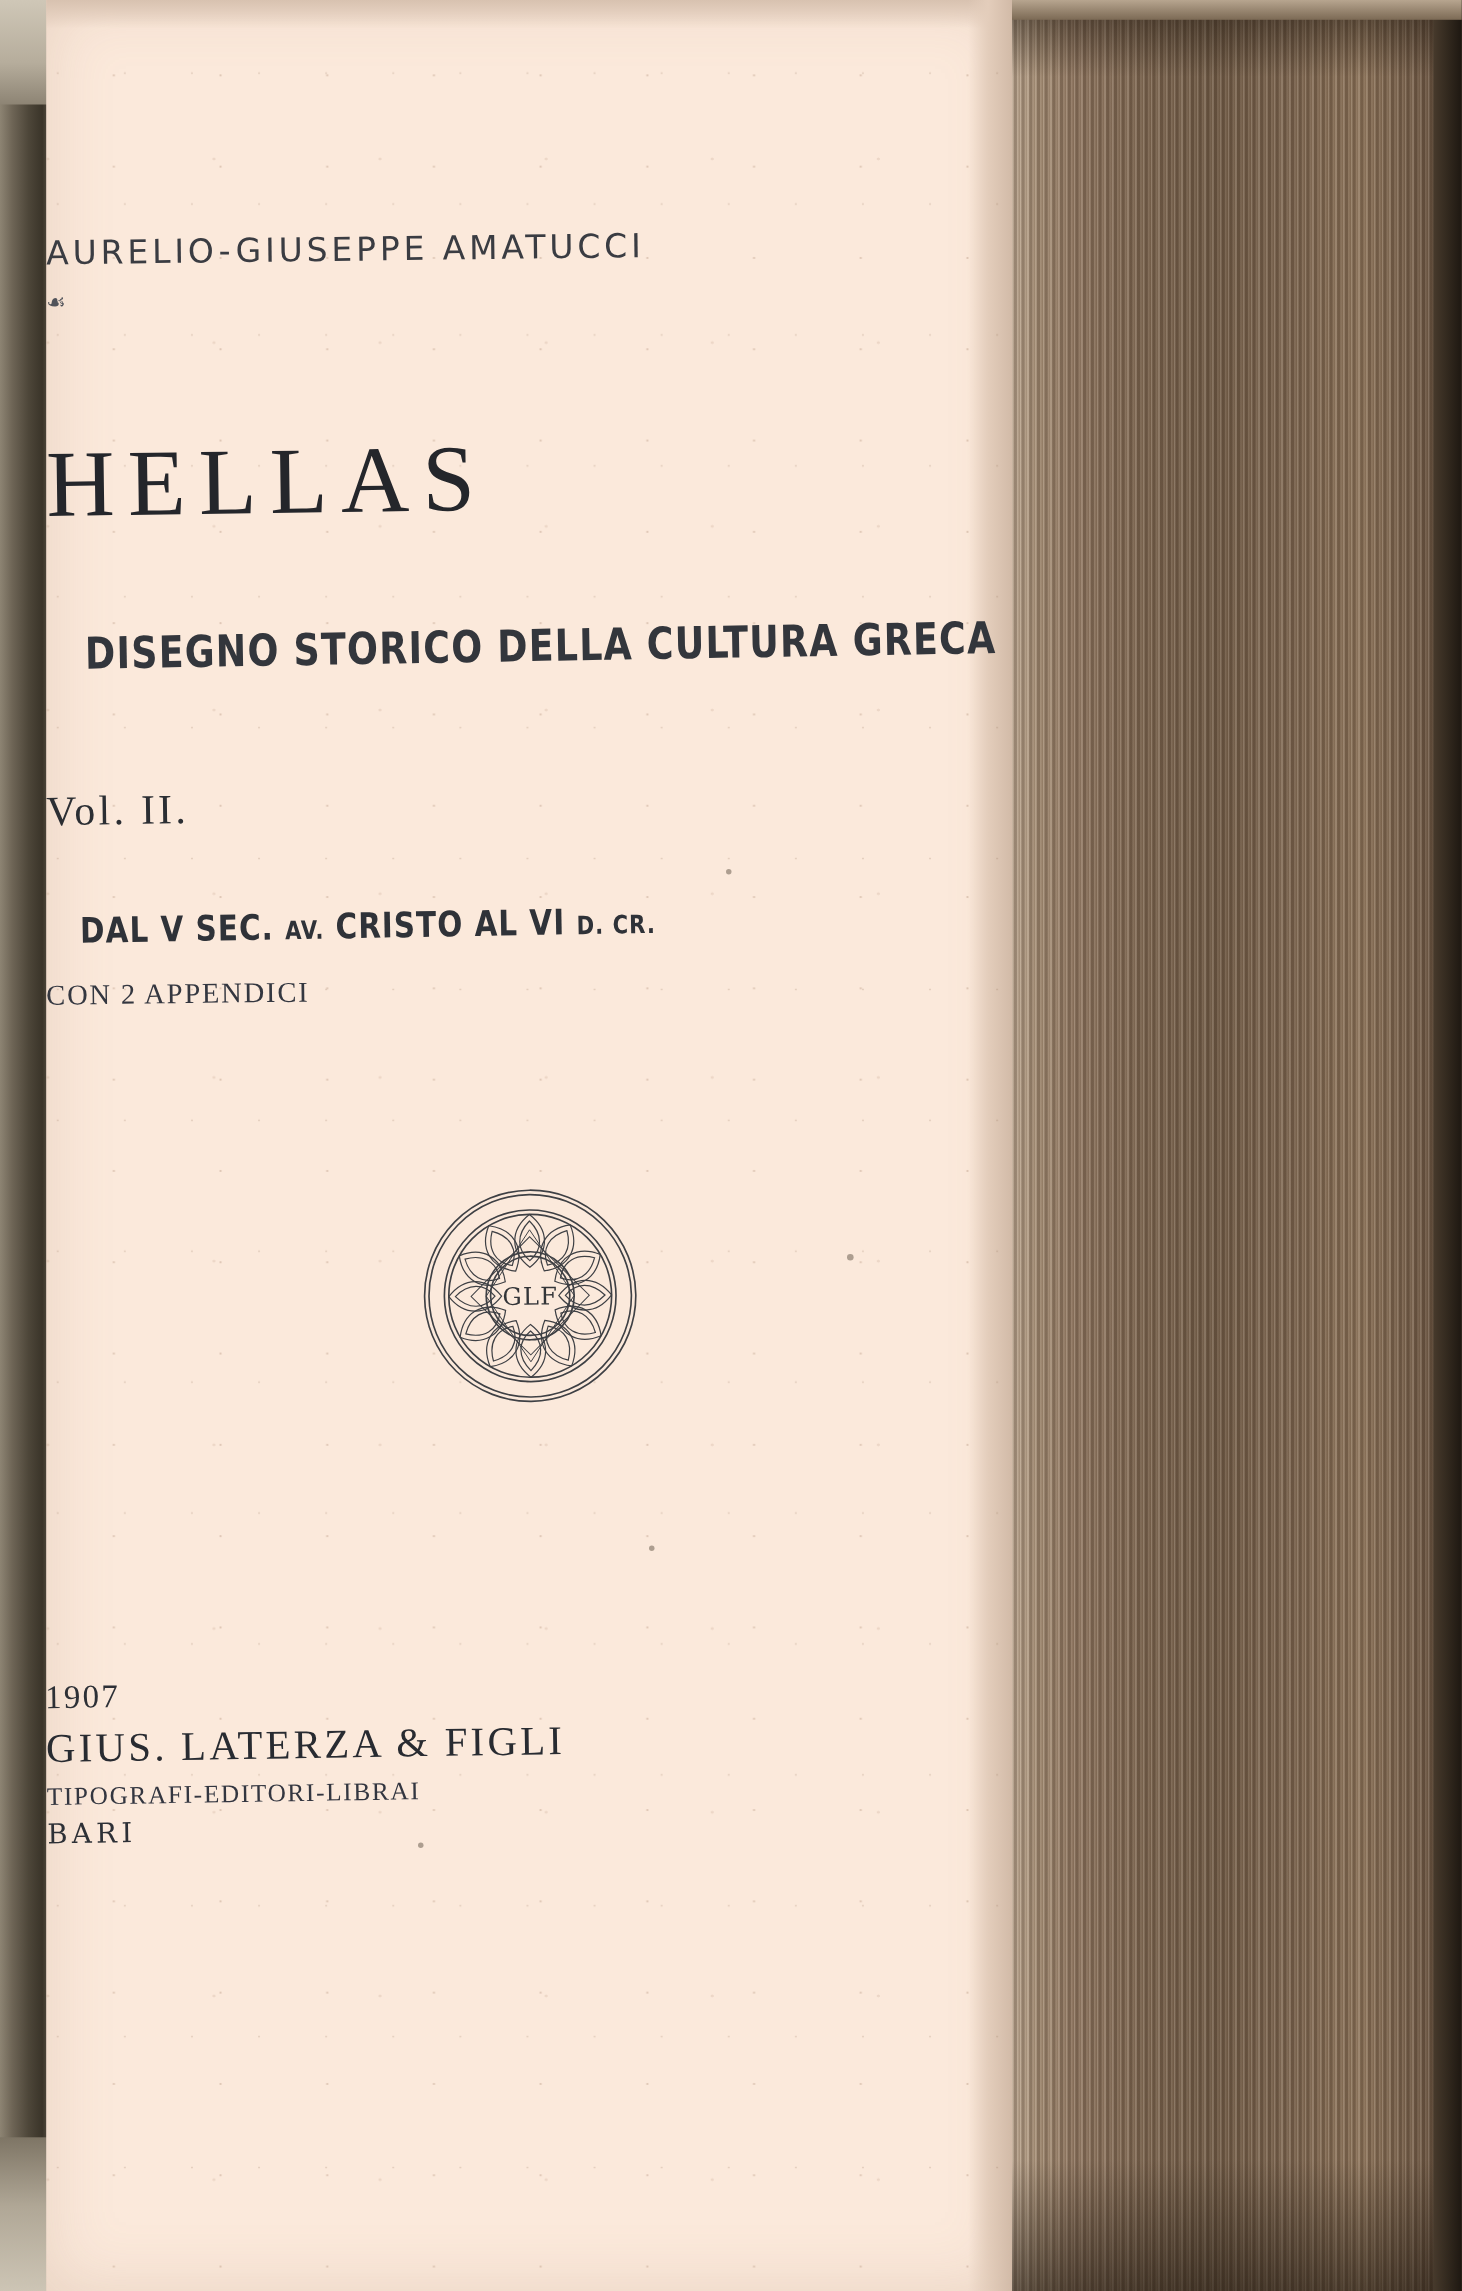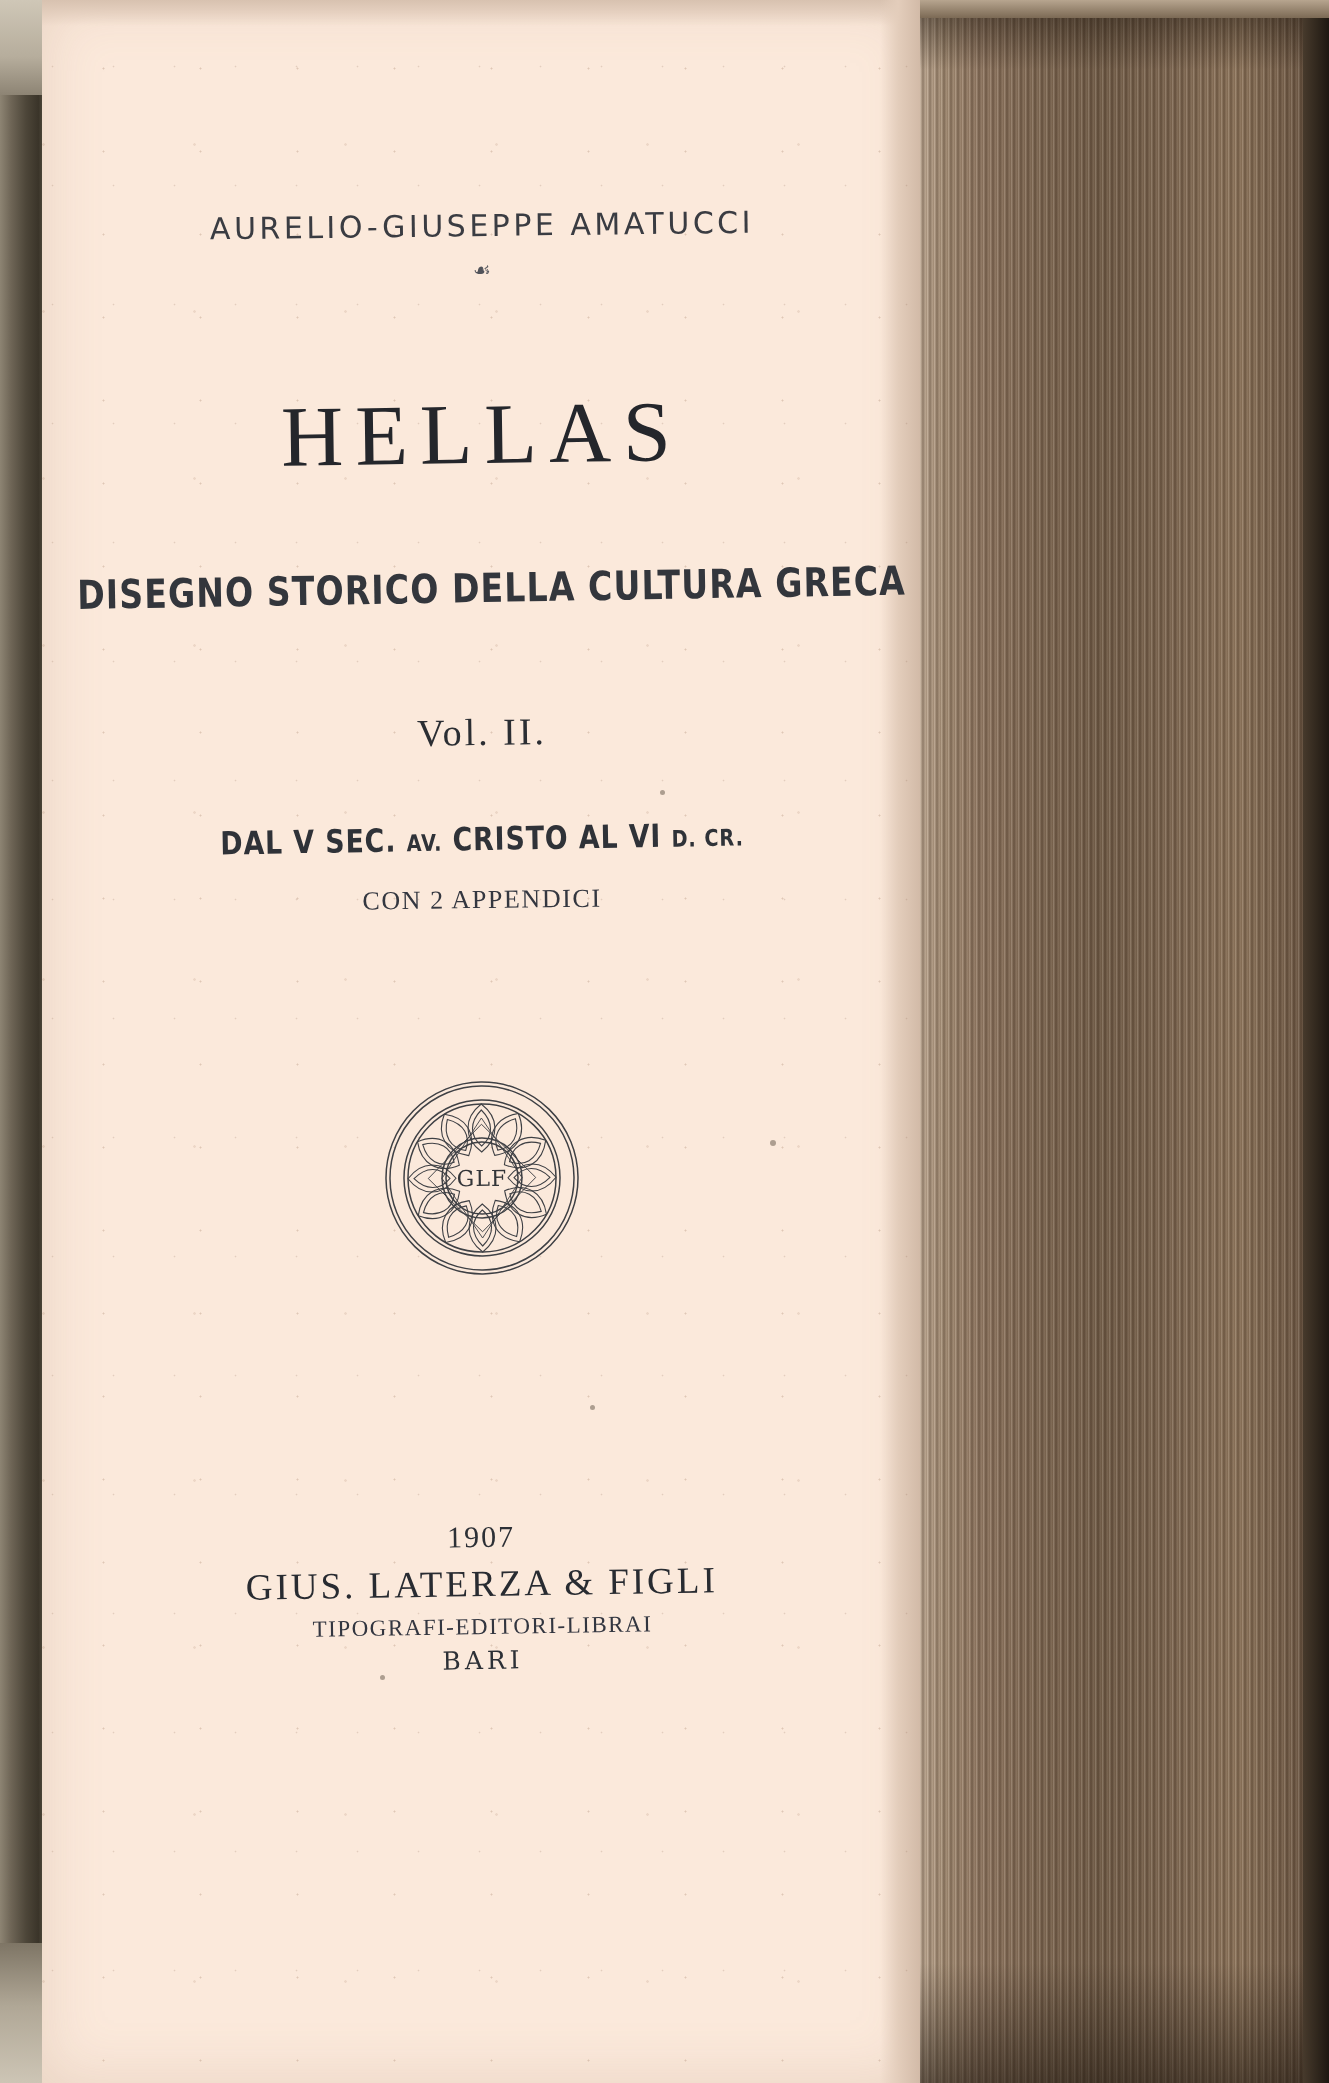--- a/index.html
+++ b/index.html
@@ -116,21 +116,20 @@
     position: absolute;
     left: 920px; top: 0; width: 409px; height: 18px;
     background: linear-gradient(to bottom, #b7a58f, #7c6a55);
   }
 
   
   .text-col {
     position: absolute;
     left: 42px; top: 0;
     width: 880px; height: 2083px;
-    text-align: center;
     color: #2e3138;
   }
 
   .author {
     position: absolute;
     top: 208px; left: 0; right: 0;
     font-family: "DejaVu Sans", sans-serif;
     font-size: 30px;
     letter-spacing: 3.5px;
     color: #3a3c42;

